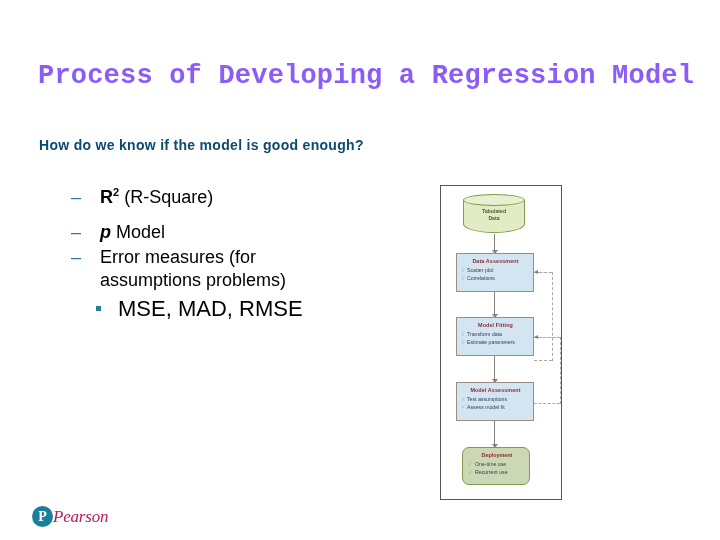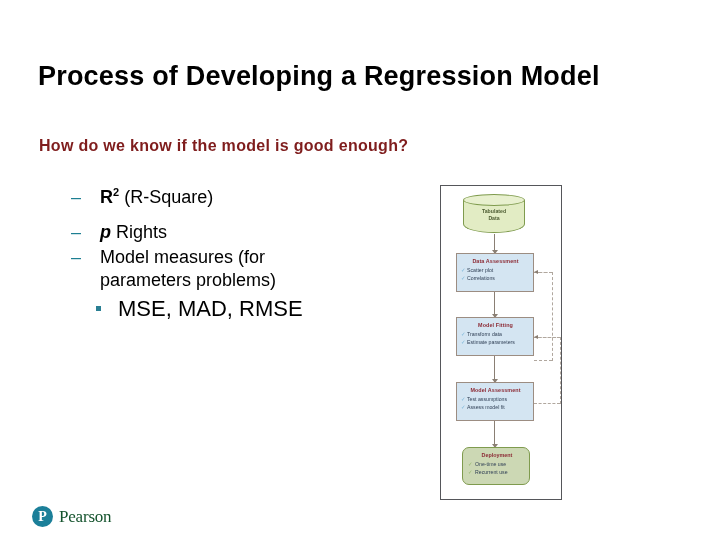--- a/index.html
+++ b/index.html
@@ -22,37 +22,37 @@
     height: 540px;
     background: #ffffff;
   }
 
   
   #title {
     position: absolute;
     left: 38px;
     top: 60px;
     width: 640px;
-    font-family: Liberation Sans, sans-serif;
+    font-family: Liberation Mono, monospace;
     font-weight: bold;
     font-size: 27px;
     line-height: 32px;
-    color: #000000;
+    color: #8b5cf6;
     letter-spacing: 0.2px;
     white-space: nowrap;
   }
 
   
   #subhead {
     position: absolute;
     left: 39px;
     top: 137px;
-    font-size: 16px;
-    font-weight: bold;
-    color: #7f1d1d;
+    font-size: 14px;
+    font-weight: bold;
+    color: #0c4a6e;
     letter-spacing: 0.3px;
     white-space: nowrap;
   }
 
   
   #bullets {
     position: absolute;
     left: 70px;
     top: 186px;
     width: 350px;
@@ -320,25 +320,25 @@
     color: #ffffff;
     font-family: "Liberation Serif", serif;
     font-size: 14px;
     font-weight: bold;
     display: flex;
     align-items: center;
     justify-content: center;
     line-height: 1;
   }
   #logo .word {
-    margin-left: 6px;
     font-family: "Liberation Serif", serif;
     font-size: 17px;
-    color: #14532d;
+    color: #be185d;
     letter-spacing: -0.2px;
+    font-style: italic;
   }
 
   #copyright {
     position: absolute;
     left: 227px;
     top: 511px;
     font-size: 10.5px;
     color: #000000;
     white-space: nowrap;
   }
@@ -356,27 +356,27 @@
 
     <div class="lvl1">
       <span class="dash">–</span>
       <span class="rsq"><span>R</span><sup>2</sup></span>
       <span>(R-Square)</span>
     </div>
 
     <div class="lvl1" id="b2">
       <span class="dash">–</span>
       <span class="pv">p</span>
-      <span>Rights</span>
+      <span>Model</span>
     </div>
 
     <div class="lvl1" id="b3">
       <span class="dash">–</span>
-      <span>Model measures (for</span><br>
-      <span>parameters problems)</span>
+      <span>Error measures (for</span><br>
+      <span>assumptions problems)</span>
     </div>
 
     <div class="lvl2">
       <span class="sq"></span>
       <span>MSE, MAD, RMSE</span>
     </div>
 
   </div>
 
   <div id="diagram">

